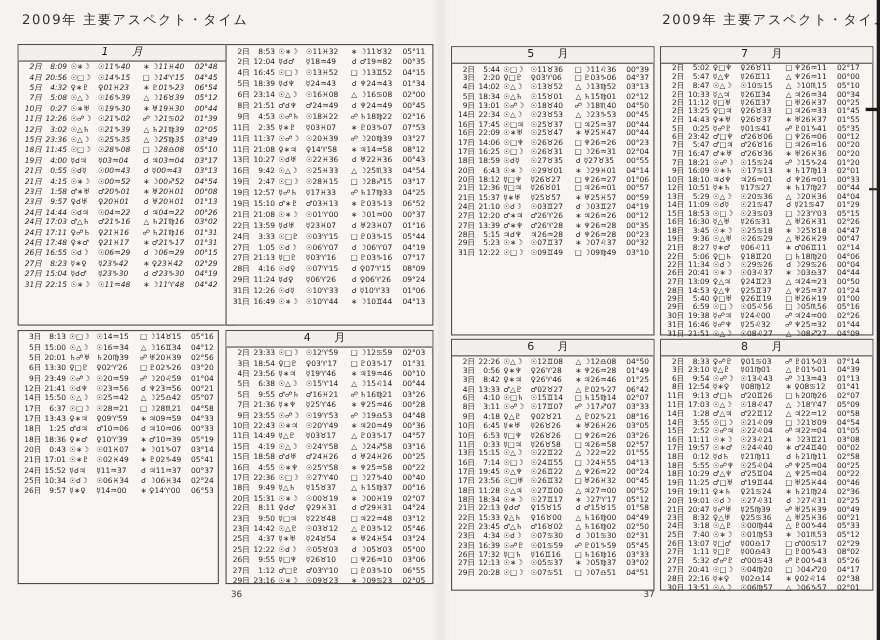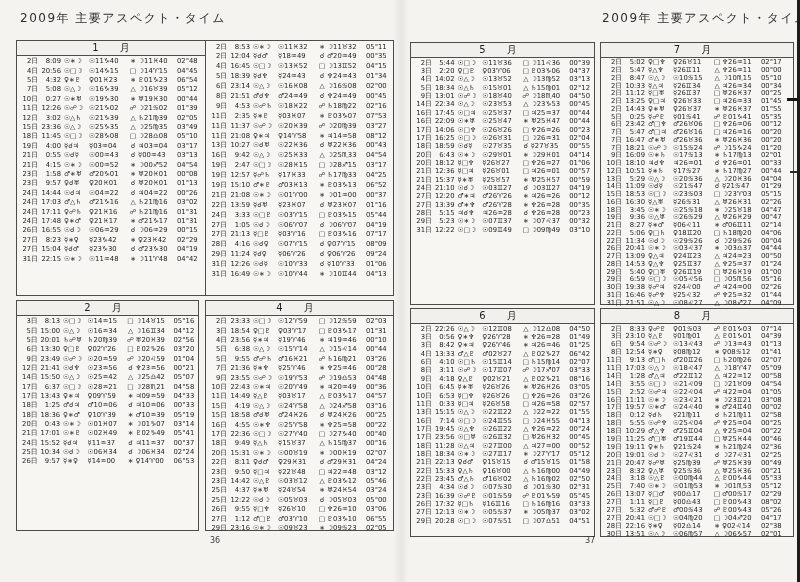--- a/index.html
+++ b/index.html
@@ -10,21 +10,21 @@
   .edge-line{position:absolute;right:0;top:0;width:3px;height:100%;background:#1c1c1c;}
   .edge-dash1{position:absolute;right:2px;top:98px;width:11px;height:3px;background:#161616;}
   .edge-dash2{position:absolute;right:2px;top:171px;width:8px;height:2px;background:#2a2a2a;}
   .page-title{position:absolute;top:10px;font-size:12px;letter-spacing:1.5px;color:#2e2e2e;white-space:nowrap;}
   .pt-left{left:20px;}
   .pt-right{left:602px;}
   .page-num{position:absolute;top:536px;font-size:8px;color:#3a3a3a;}
   .pn-left{left:210px;}
   .pn-right{left:585px;}
   .month-box{position:absolute;border:1px solid #4c4c48;background:#f7f6f3;box-sizing:border-box;}
-  .m1{left:16px; top:40px; width:199px;height:256px;}
+  .m1{left:16px; top:40px; width:199px;height:256px;font-style:italic;}
   .m2{left:16px; top:300px;width:183px;height:231px;}
   .m3{left:205px;top:40px; width:189px;height:256px;}
   .m4{left:205px;top:300px;width:189px;height:231px;}
   .m5{left:410px;top:42px; width:185px;height:263px;}
   .m6{left:410px;top:308px;width:185px;height:229px;}
   .m7{left:600px;top:42px; width:194px;height:263px;}
   .m8{left:600px;top:308px;width:194px;height:229px;}
   .month-head{height:14px;line-height:14px;border-bottom:1px solid #4c4c48;text-align:center;
               font-size:10px;letter-spacing:9px;background:#f1f0ec;color:#1f1f1f;}
   .rows{padding-top:1px;overflow:hidden;}
@@ -242,21 +242,20 @@
           <span class="c ct">22:15</span>
           <span class="c cg">☉∗☽</span>
           <span class="c cp">☉11♒48</span>
           <span class="c ca">∗</span>
           <span class="c cp">☽11♈48</span>
           <span class="c co">04°42</span>
         </div>
       </div>
   </section>
   <section class="month-box m2">
-    <div class="month-head"><span>2 月</span></div>
     <div class="rows">
         <div class="row" style="height: 9.35px;">
           <span class="c cd">3日</span>
           <span class="c ct">8:13</span>
           <span class="c cg">☉□☽</span>
           <span class="c cp">☉14♒15</span>
           <span class="c ca">□</span>
           <span class="c cp">☽14♉15</span>
           <span class="c co">05°16</span>
         </div>
@@ -407,21 +406,21 @@
           <span class="c ca">∗</span>
           <span class="c cp">☽11♉32</span>
           <span class="c co">05°11</span>
         </div>
         <div class="row" style="height: 9.9px;">
           <span class="c cd">2日</span>
           <span class="c ct">12:04</span>
           <span class="c cg">☿☌♂</span>
           <span class="c cp">☿18♒49</span>
           <span class="c ca">☌</span>
-          <span class="c cp">♂20♒49</span>
+          <span class="c cp">♂19♒82</span>
           <span class="c co">00°35</span>
         </div>
         <div class="row" style="height: 9.9px;">
           <span class="c cd">4日</span>
           <span class="c ct">16:45</span>
           <span class="c cg">☉□☽</span>
           <span class="c cp">☉13♓52</span>
           <span class="c ca">□</span>
           <span class="c cp">☽13♊52</span>
           <span class="c co">04°15</span>

